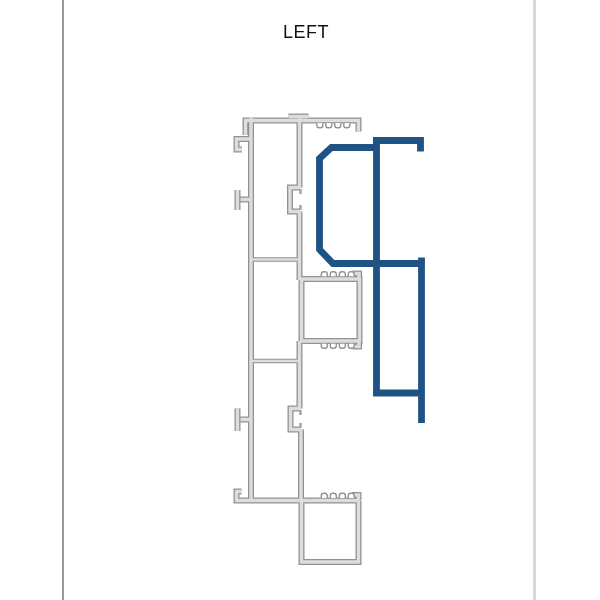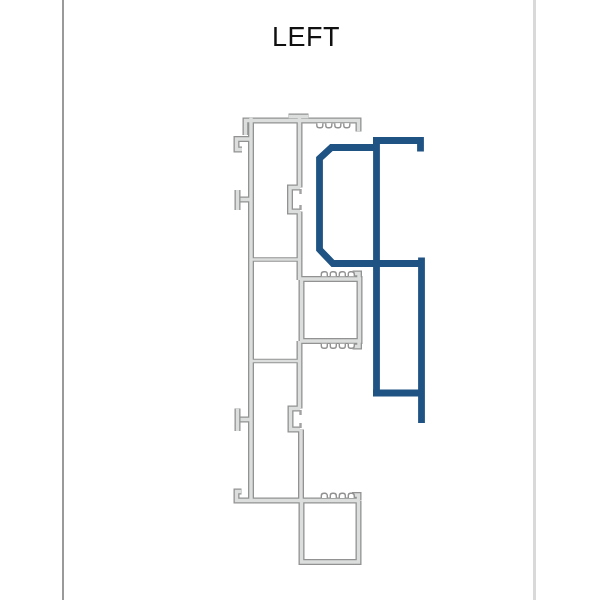--- a/index.html
+++ b/index.html
@@ -2,21 +2,21 @@
 <html><head>
 <meta charset="utf-8">
 <style>
   html,body{margin:0;padding:0;background:#ffffff;}
   .canvas{position:relative;width:600px;height:600px;background:#ffffff;overflow:hidden;
           font-family:"Liberation Sans",sans-serif;}
   .page-border{position:absolute;top:0;bottom:0;width:2px;}
   .page-border.left{left:62px;}
   .page-border.right{left:533px;width:2.5px;}
   .drawing-title{position:absolute;top:22px;left:206px;width:200px;text-align:center;
-                 font-size:27px;font-weight:500;letter-spacing:0.5px;color:#101010;}
+                 font-size:18px;font-weight:500;letter-spacing:0.5px;color:#101010;}
   svg{position:absolute;top:0;left:0;}
   path,line{vector-effect:none;}
 </style>
 </head>
 <body>
 
 <div class="canvas">
 
   <div class="page-border left" style="background: rgb(154, 154, 154);"></div>
   <div class="page-border right" style="background: rgb(217, 217, 217);"></div>

